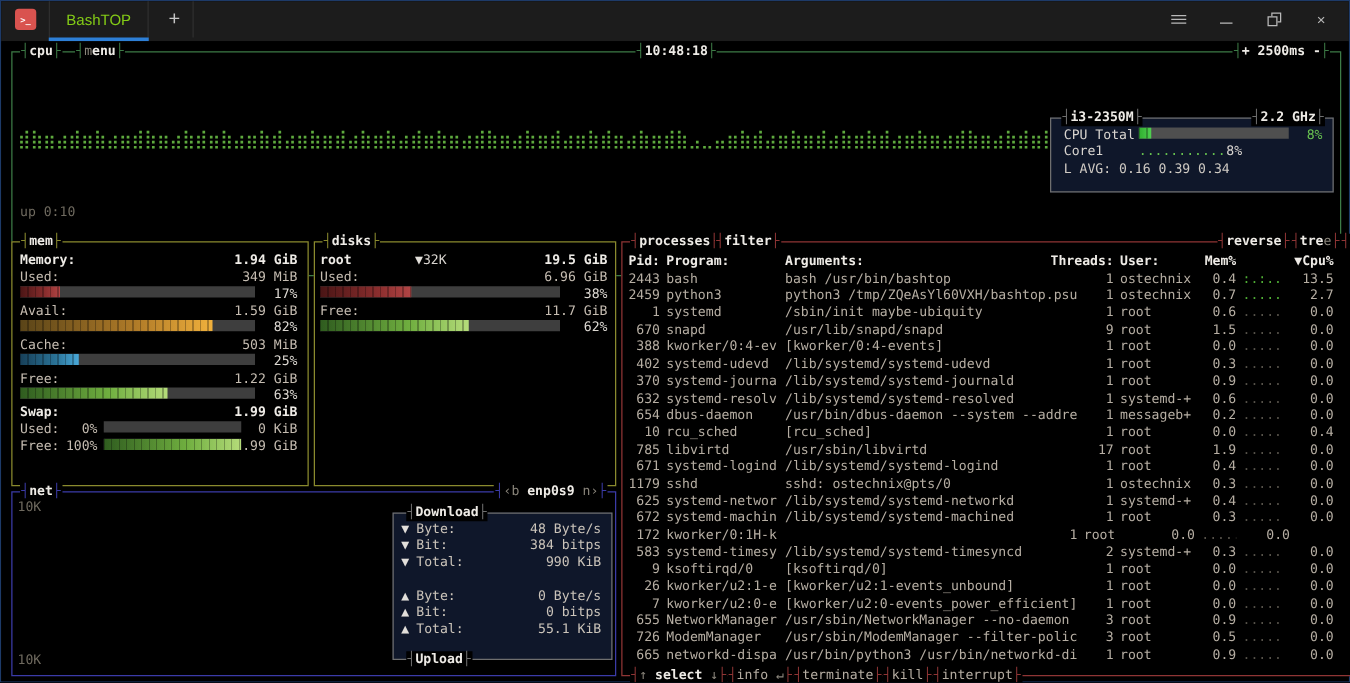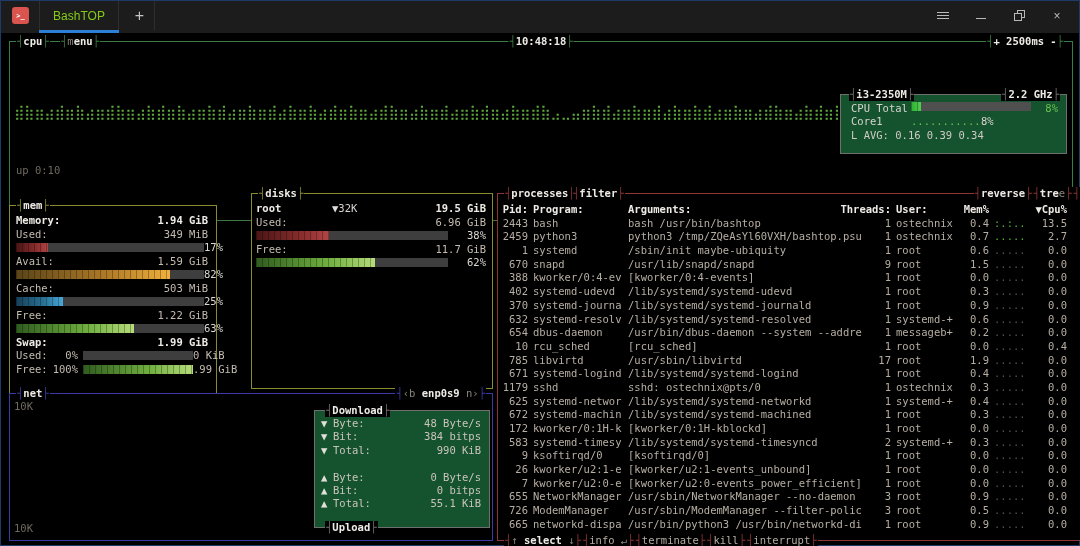--- a/index.html
+++ b/index.html
@@ -41,25 +41,25 @@
   .minb{width:10px;border-bottom:1px solid #b9b9b9;height:1px;margin-top:6px}
   .rest{position:relative;width:11px;height:11px}
   .rest .sq{position:absolute;width:8px;height:8px;border:1px solid #b9b9b9;background:#1c1c1c}
   .rest .b{top:0;right:0}.rest .f{bottom:0;left:0}
   .closeg{font-size:12px;line-height:12px}
 
   
   .term{position:absolute;left:0;top:32px;right:0;bottom:0;background:#000}
   .box{position:absolute;border:1px solid;background:#000}
   .cpu-box{left:8px;top:8px;width:1064px;height:180px;border-color:var(--cpu-bc);--bc:var(--cpu-bc)}
-  .mem-box{left:8px;top:172px;width:208px;height:196px;border-color:var(--mem-bc);--bc:var(--mem-bc)}
+  .mem-box{left:8px;top:160px;width:238px;height:196px;border-color:var(--mem-bc);--bc:var(--mem-bc)}
   .disks-box{left:250px;top:160px;width:242px;height:196px;border-color:var(--mem-bc);--bc:var(--mem-bc)}
   .net-box{left:8px;top:360px;width:484px;height:148px;border-color:var(--net-bc);--bc:var(--net-bc)}
   .proc-box{left:496px;top:160px;width:673px;height:348px;border-color:var(--proc-bc);--bc:var(--proc-bc)}
-  .subbox{position:absolute;border:1px solid var(--sub-bc);background:#14532d;--bc:var(--sub-bc)}
+  .subbox{position:absolute;border:1px solid var(--sub-bc);background:#0f172a;--bc:var(--sub-bc)}
 
   
   .bt{position:absolute;top:-7px;background:#000;display:flex;align-items:center;
     line-height:13px;white-space:pre;padding:0 1px;color:var(--bright)}
   .bt::before{content:"┤";color:var(--bc);font-weight:normal}
   .bt::after{content:"├";color:var(--bc);font-weight:normal}
   .bt b{font-weight:bold;color:var(--bright);white-space:pre}
   .bt .dim{color:#8a857b;white-space:pre}
   .btgroup{position:absolute;top:-7px;display:flex;gap:0}
   .btgroup .bt{position:static}
@@ -92,21 +92,21 @@
     background:repeating-linear-gradient(90deg,rgba(0,0,0,.28) 0 1px,transparent 1px 6px)}
   .g-red{background:linear-gradient(90deg,#4a1515,#8c2e2e 65%,#b24545)}
   .g-orange{background:linear-gradient(90deg,#5a4418,#b07b28 60%,#f0b03c)}
   .g-blue{background:linear-gradient(90deg,#173f58,#2a7296 60%,#49a8d8)}
   .g-green{background:linear-gradient(90deg,#2f5c1f,#6fae3f 60%,#b5dc7a)}
   .g-green-solid{background:linear-gradient(90deg,#2fae2f,#50d050)}
   .cpu-total-meter{flex:0 0 120px;background:#4f4f4f}
 
   
   .pad{padding:8px 8px 0 6px}
-  .line{display:flex;align-items:center;line-height:13.5px;height:13.5px;white-space:pre}
+  .line{display:flex;align-items:flex-start;line-height:13.5px;height:13.5px;white-space:pre}
   .b{font-weight:bold;color:var(--bright)}
   .pctv{color:#dcd8d2}
   .mw{flex:0 0 188px}
   .sl{flex:0 0 34px}
   .spct{flex:0 0 28px;text-align:right;margin-right:5px}
   .swm{flex:0 0 110px}
   .dk-pad{padding:8px 6px 0 4px}
   .dk-mw{flex:0 0 192px}
   .io{color:#d8d4cf}
   .io-arrow{color:#e2dfda}
@@ -444,21 +444,20 @@
     <span class="pc r c-threads">1</span>
     <span class="pc l c-user">root</span>
     <span class="pc r c-mem">0.3</span>
     <span class="pc l c-graph">.....</span>
     <span class="pc r c-cpu">0.0</span>
   </div>
 
   <div class="prow">
     <span class="pc r c-pid">172</span>
     <span class="pc l c-program">kworker/0:1H-k</span>
-    <span class="pc l c-args">[kworker/0:1H-kblockd]</span>
     <span class="pc r c-threads">1</span>
     <span class="pc l c-user">root</span>
     <span class="pc r c-mem">0.0</span>
     <span class="pc l c-graph">.....</span>
     <span class="pc r c-cpu">0.0</span>
   </div>
 
   <div class="prow">
     <span class="pc r c-pid">583</span>
     <span class="pc l c-program">systemd-timesy</span>

